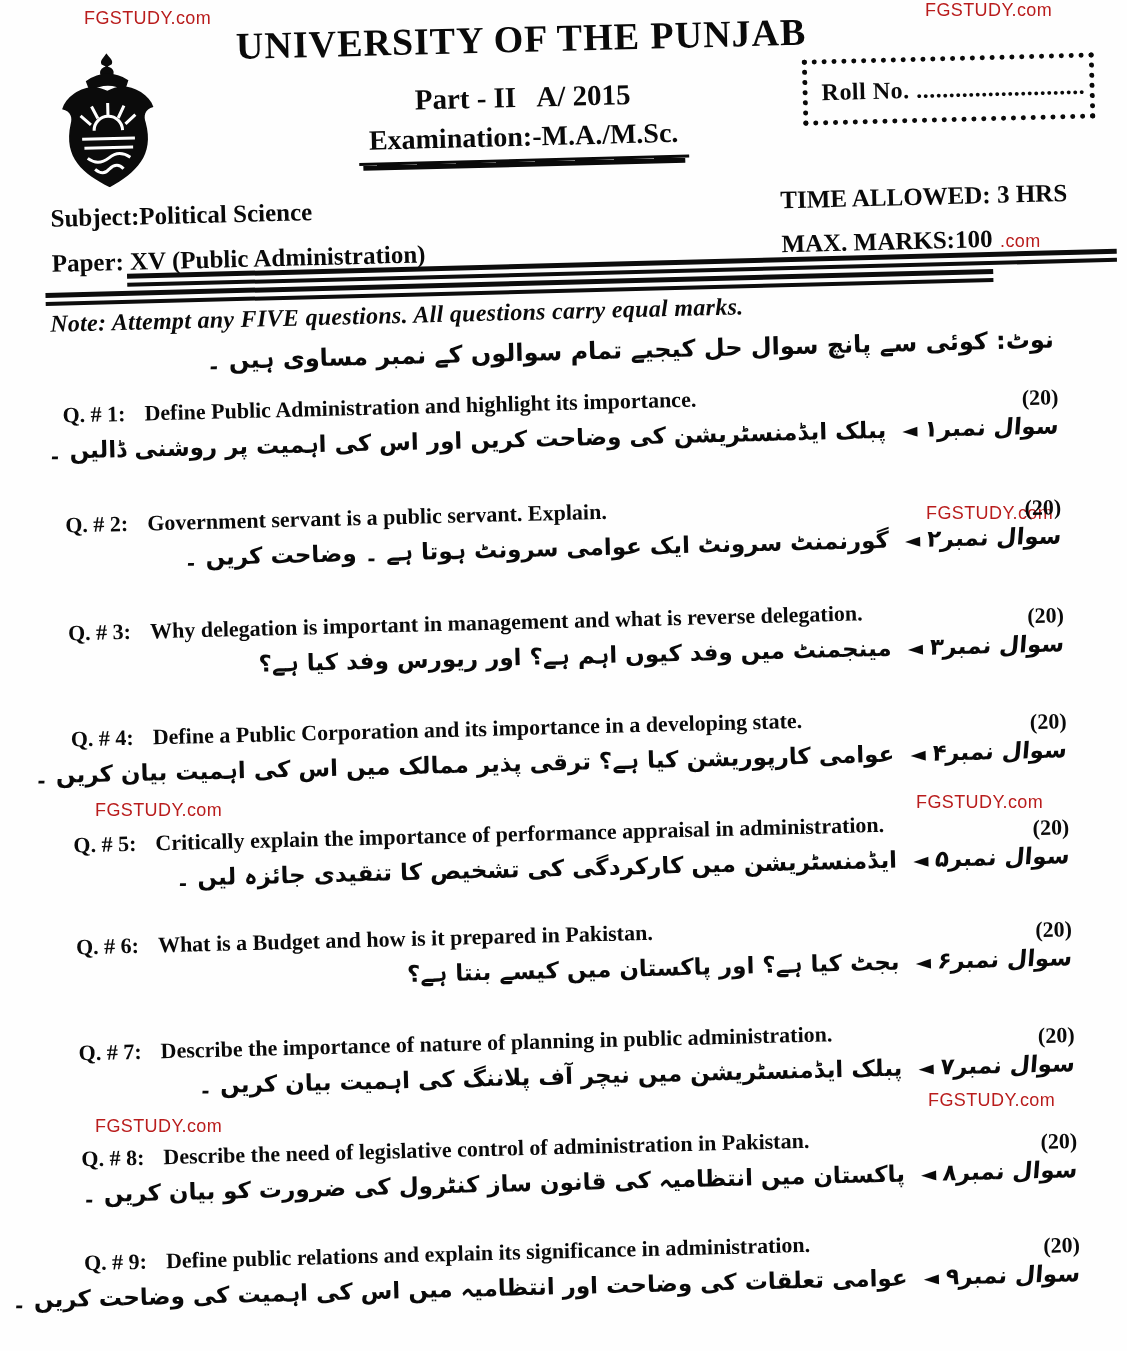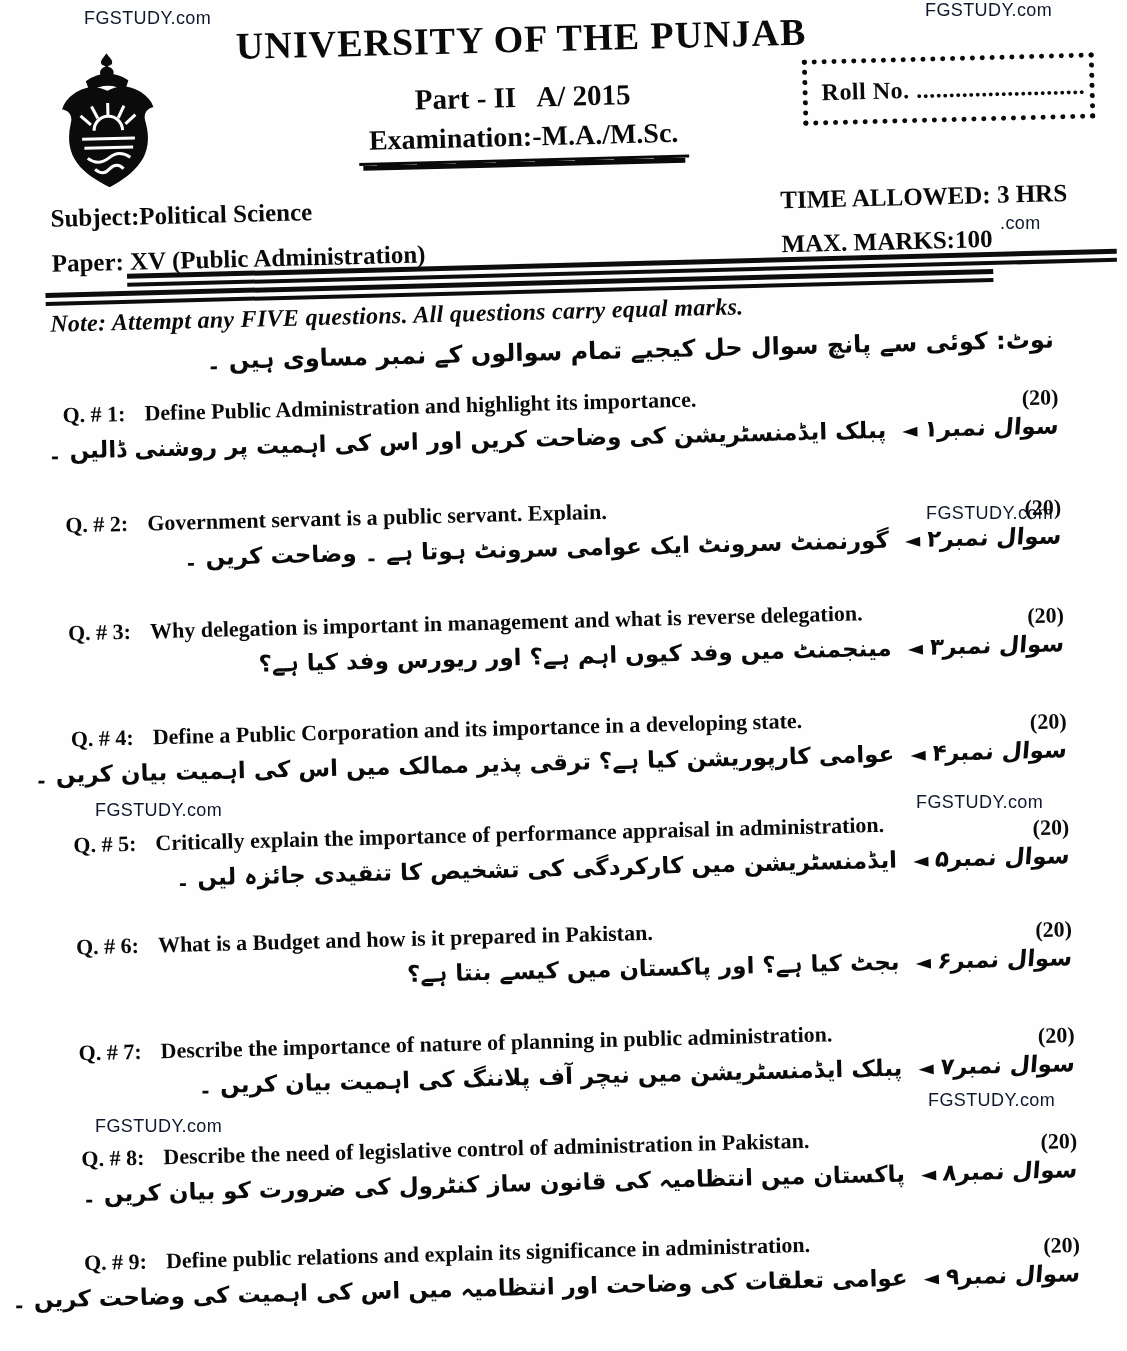--- a/index.html
+++ b/index.html
@@ -5,21 +5,21 @@
   html,body{margin:0;padding:0;}
   body{
     width:1127px;height:1351px;position:relative;overflow:hidden;
     background:#fefefe;
     font-family:"Liberation Serif","DejaVu Serif",serif;
     color:#0a0a0a;
   }
   .page{position:absolute;inset:0;}
   
   .wm{
-    position:absolute;z-index:1;color:#0f172a;
+    position:absolute;z-index:1;color:#b91c1c;
     font:18px "Liberation Sans","DejaVu Sans",sans-serif;
     letter-spacing:.4px;white-space:nowrap;
   }
   
   .sheet{
     position:absolute;inset:0;z-index:2;
     transform:rotate(-1.45deg);transform-origin:0 0;
   }
   .el{position:absolute;white-space:nowrap;}
   .center-band{left:150px;width:740px;text-align:center;}
@@ -58,21 +58,21 @@
   .u-arrow{font-size:20px;margin-left:16px;margin-right:7px;}
   .crest{left:54px;top:56px;}
 </style>
 </head>
 <body>
 
 <div class="page">
 
   <span class="wm" style="left:84px;top:8px">FGSTUDY.com</span>
   <span class="wm" style="left:925px;top:0px">FGSTUDY.com</span>
-  <span class="wm" style="left:1000px;top:213px">.com</span>
+  <span class="wm" style="left:1000px;top:231px">.com</span>
   <span class="wm" style="left:926px;top:503px">FGSTUDY.com</span>
   <span class="wm" style="left:95px;top:800px">FGSTUDY.com</span>
   <span class="wm" style="left:916px;top:792px">FGSTUDY.com</span>
   <span class="wm" style="left:928px;top:1090px">FGSTUDY.com</span>
   <span class="wm" style="left:95px;top:1116px">FGSTUDY.com</span>
 
   <div class="sheet">
 
     <div class="el crest">
       <svg width="102" height="134" viewBox="0 0 100 132" aria-hidden="true">

